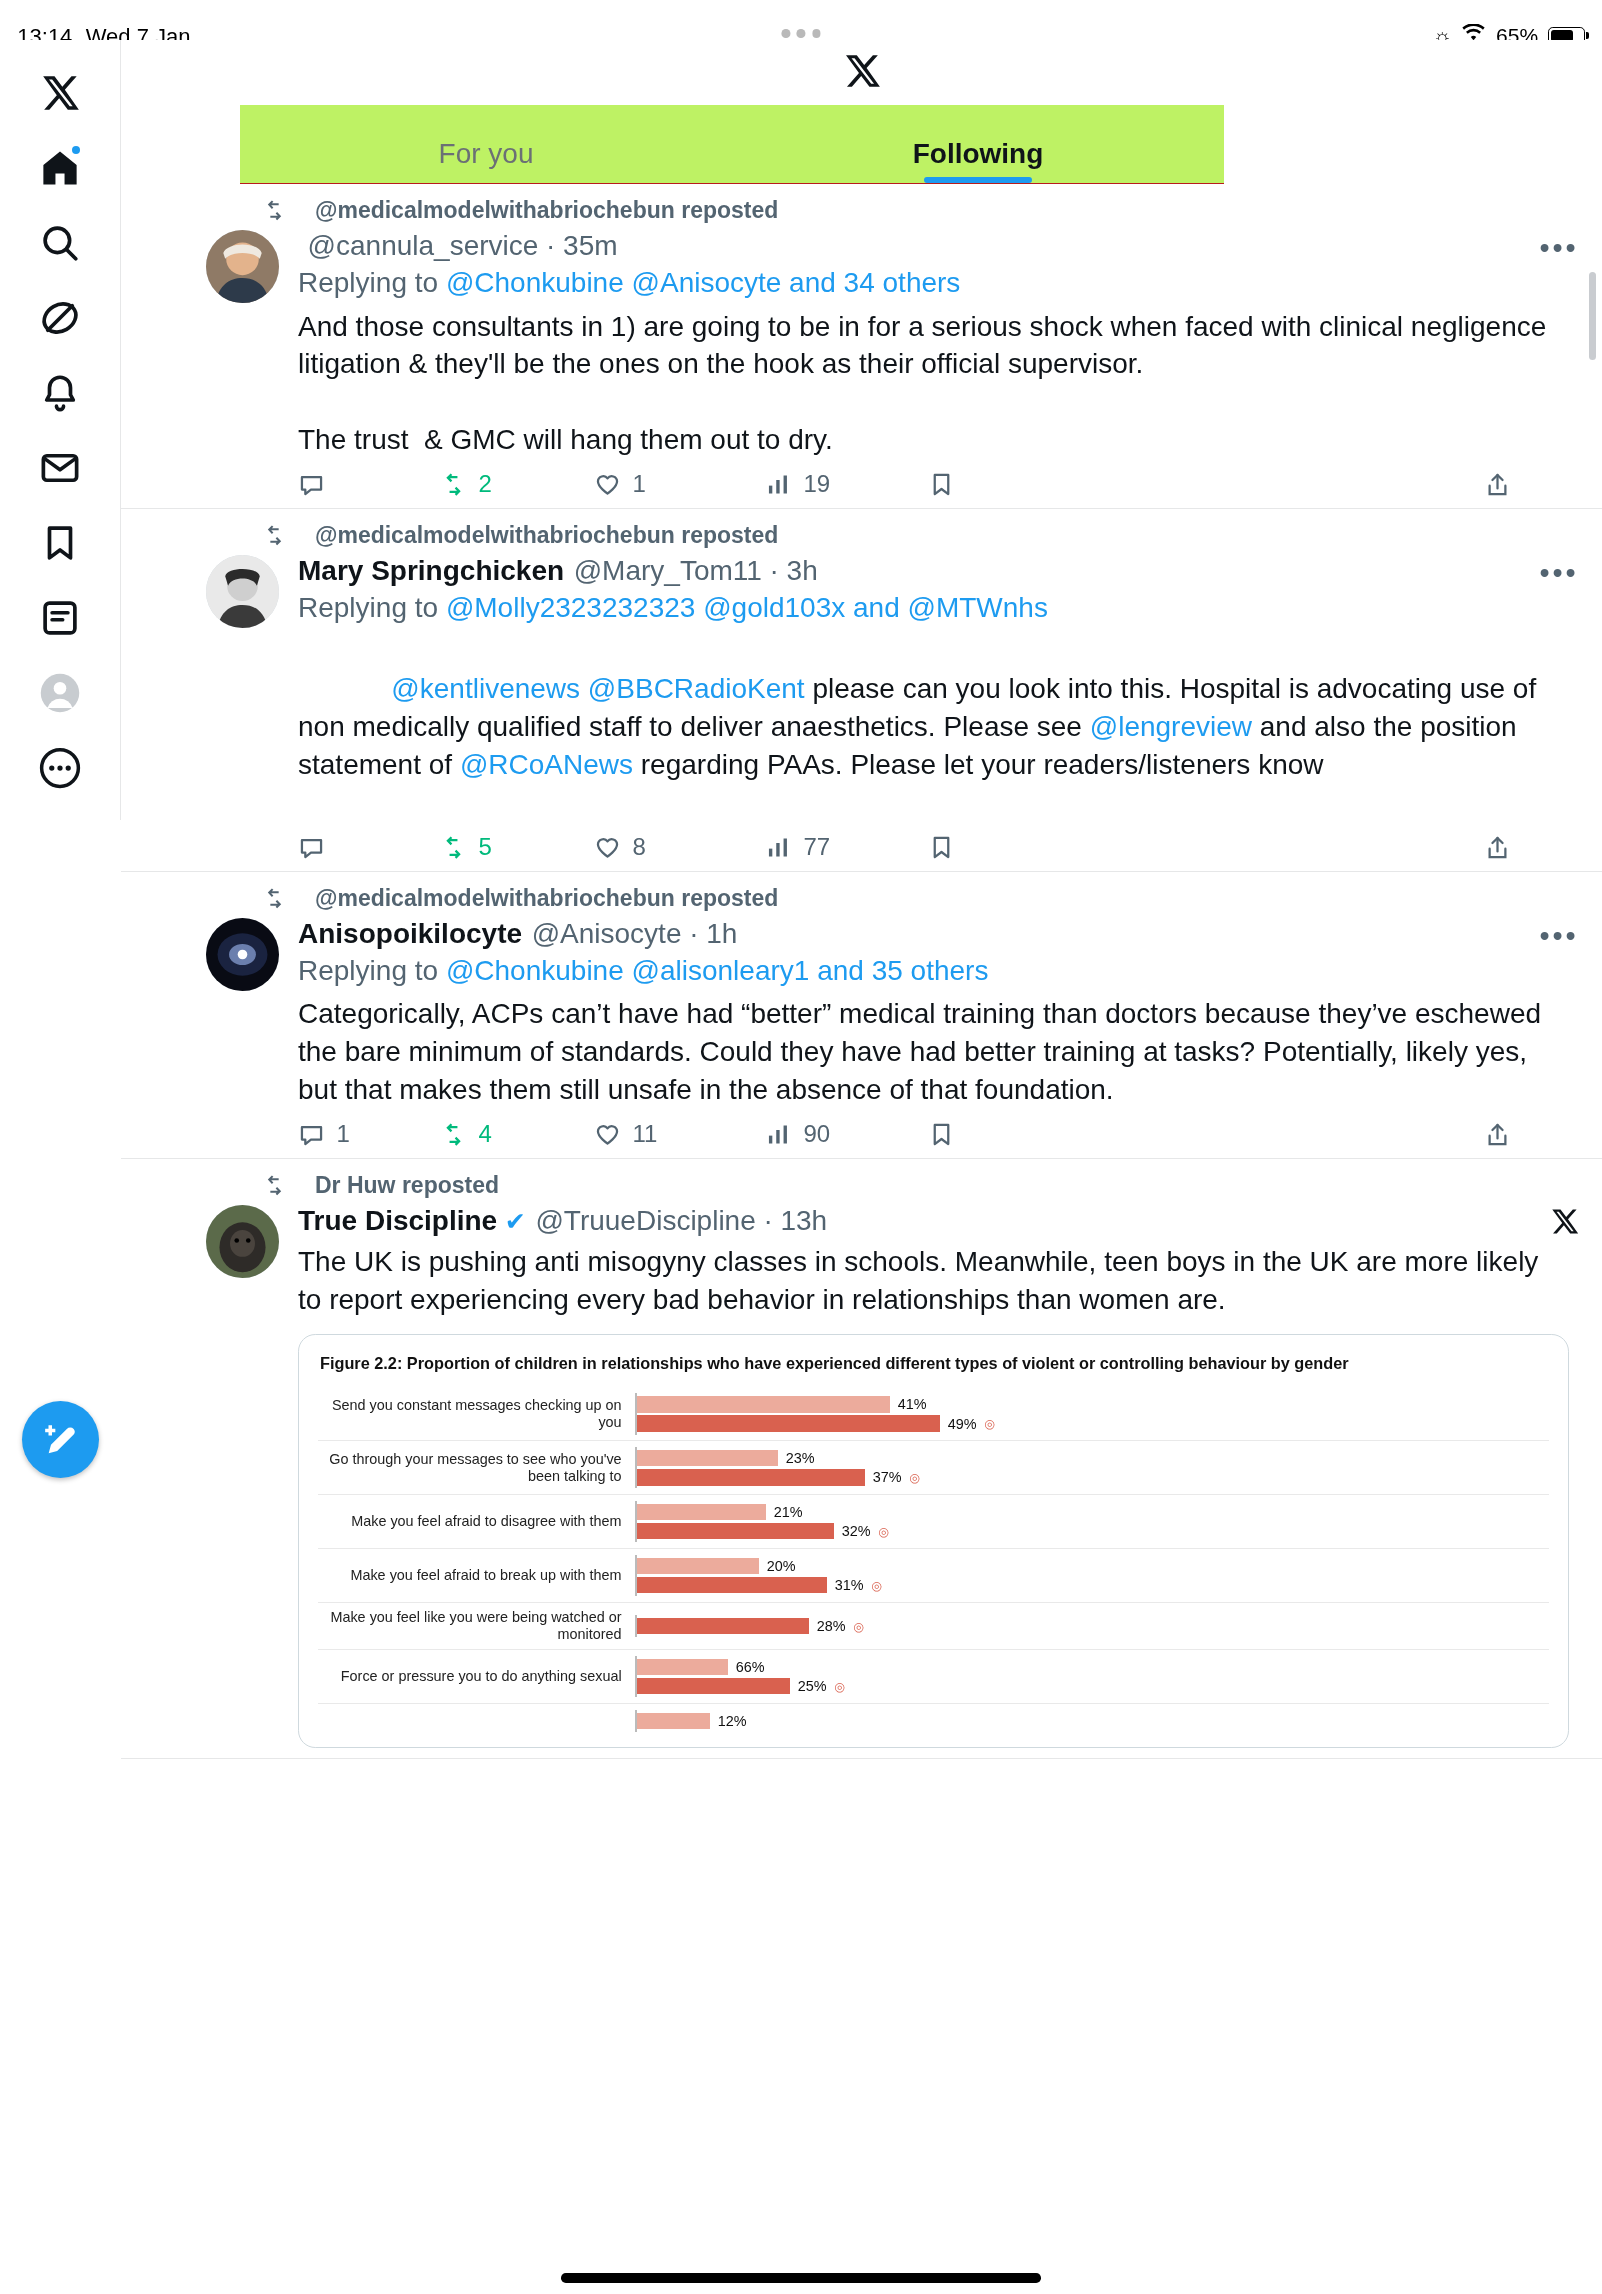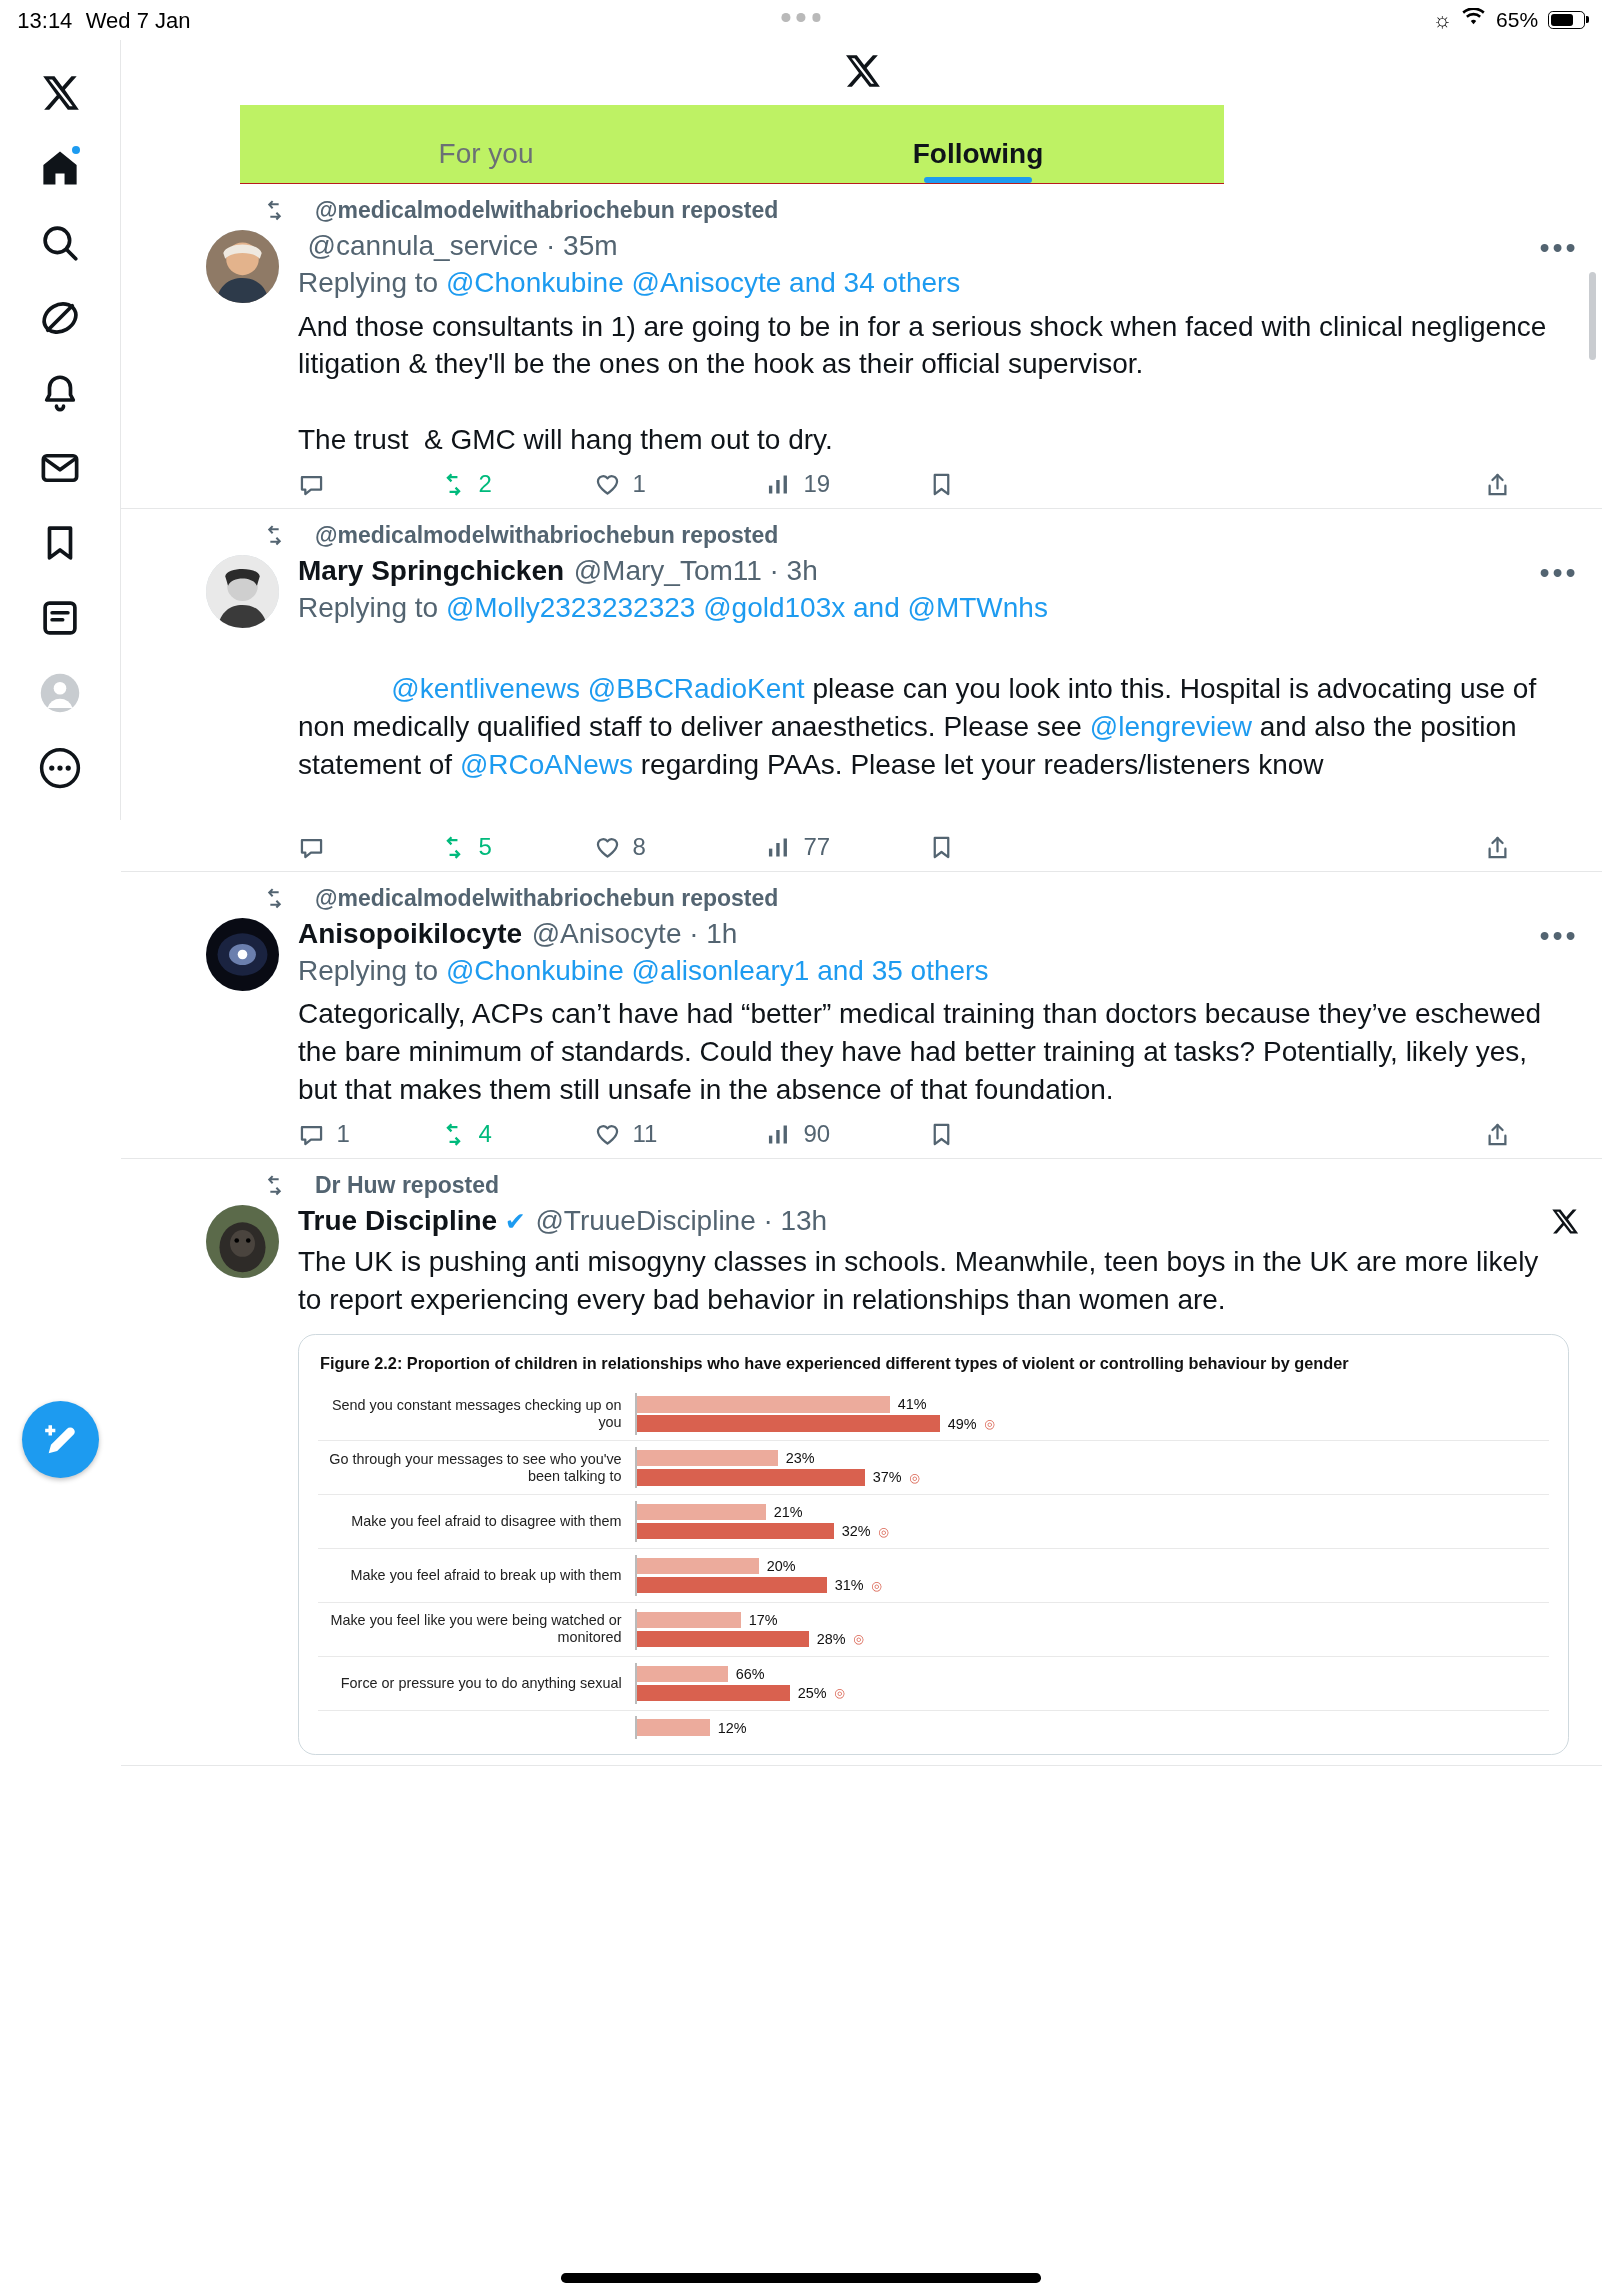--- a/index.html
+++ b/index.html
@@ -6,21 +6,21 @@
   html, body {
     width: 1602px; height: 2294px;
     background: #ffffff;
     font-family: "Liberation Sans", sans-serif;
     overflow: hidden;
   }
   body { position: relative; }
 
   
   .statusbar {
-    position: absolute; top: 0; left: 0; width: 1602px; height: 40px;
+    position: absolute; top: 16px; left: 0; width: 1602px; height: 40px;
     display: flex; align-items: center; color: #000; font-size: 22px;
   }
   .status-left { position: absolute; left: 17.3px; top: 7.7px; display: flex; gap: 13.4px; align-items: center; }
   .status-right { position: absolute; right: 17.3px; top: 7.7px; display: flex; gap: 9.6px; align-items: center; font-size: 21px; }
   .status-dots { position: absolute; left: 50%; transform: translateX(-50%); top: 13.4px; display: flex; gap: 6.7px; }
   .status-dots i { width: 8.6px; height: 8.6px; border-radius: 50%; background: #b9b9b9; display: block; }
   .batt {
     width: 37px; height: 18px; border: 1.9px solid #000; border-radius: 4.8px;
     position: relative; display: inline-block;
   }
@@ -585,24 +585,20 @@
                       <span class="val">31%</span>
                       <span class="marker">◎</span>
                     </div>
                 </div>
               </div>
 
               <div class="crow">
                 <div class="clabel">Make you feel like you were being watched or monitored</div>
                 <div class="cbars">
                     <div class="axisline"></div>
-                  <div class="bar boys">
-                      <div class="fill" style="width:106px"></div>
-                      <span class="val">17%</span>
-                    </div>
                   <div class="bar girls">
                       <div class="fill" style="width:174px"></div>
                       <span class="val">28%</span>
                       <span class="marker">◎</span>
                     </div>
                 </div>
               </div>
 
               <div class="crow">
                 <div class="clabel">Force or pressure you to do anything sexual</div>

